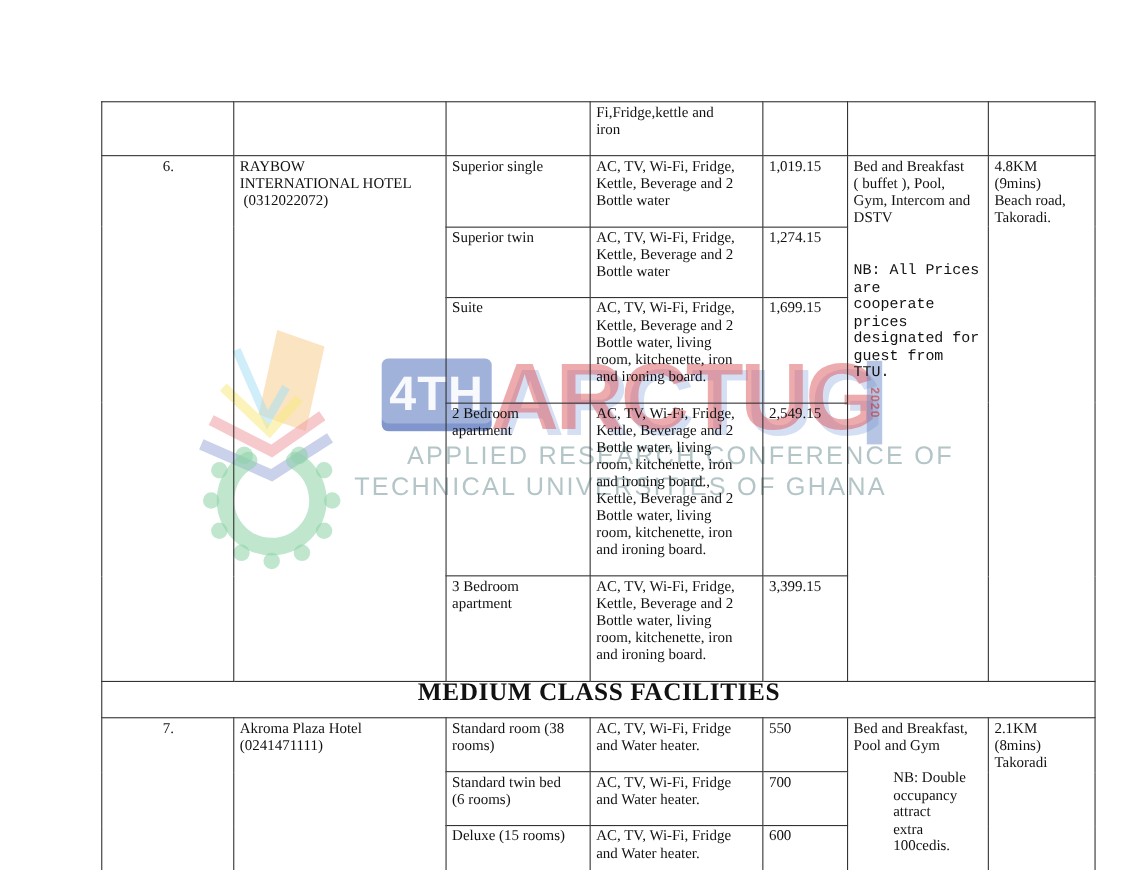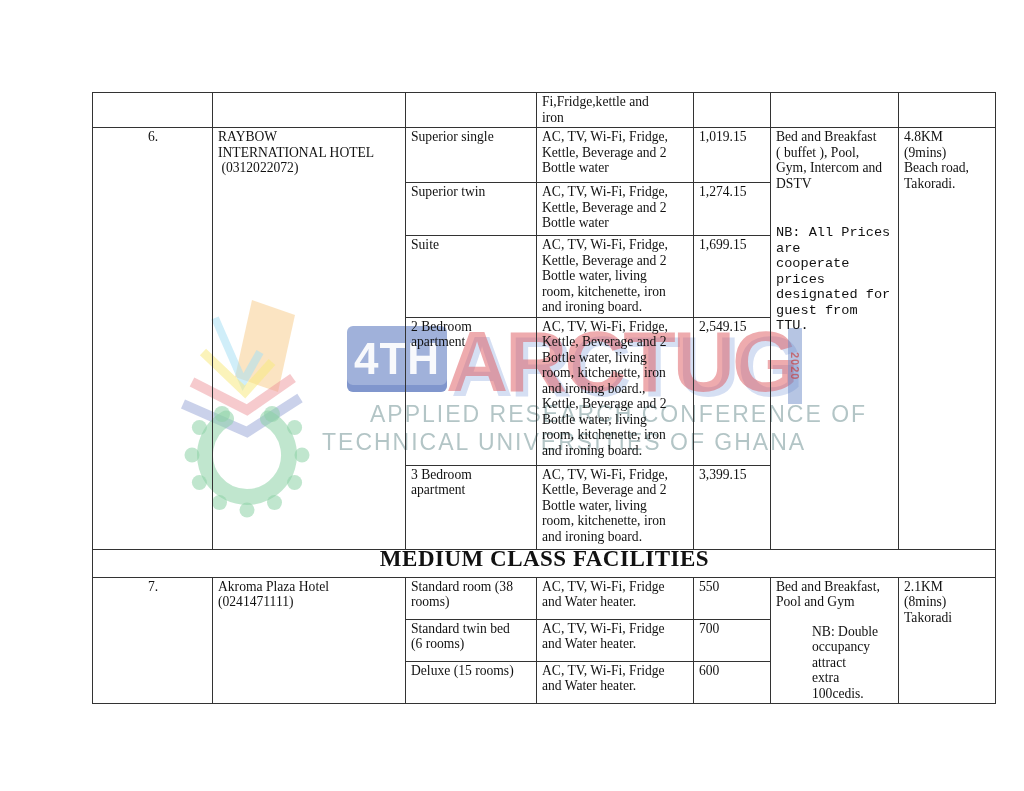--- a/index.html
+++ b/index.html
@@ -25,21 +25,21 @@
   .wm-tag1{position:absolute;left:370px;top:401px;font-family:"Liberation Sans",sans-serif;
            font-size:23px;letter-spacing:2px;color:rgba(128,158,160,.60);}
   .wm-tag2{position:absolute;left:322px;top:429px;font-family:Liberation Sans, sans-serif;
            font-size:23px;letter-spacing:2px;color:rgba(128,158,160,.60);}
   .wm-logo{position:absolute;left:160px;top:290px;}
 
   
   table.doc{position:absolute;left:92px;top:92px;width:903px;z-index:1;
             border-collapse:collapse;table-layout:fixed;background:transparent;
             font-size:13.6px;line-height:15.5px;}
-  table.doc td{border:1px solid #333;vertical-align:top;padding:1px 4px 2px 5px;
+  table.doc td{border:1px solid #333;vertical-align:top;padding:1px 4px 16px 5px;
                background:transparent;overflow:hidden;}
   .pre{white-space:pre-line;}
   td.num{text-align:center;}
   tr.h32{height:32px;} tr.h55{height:55px;} tr.h53{height:53px;} tr.h80{height:80px;}
   tr.h148{height:148px;} tr.h84{height:84px;} tr.h28{height:28px;}
   tr.h34{height:34px;}
   td.fac6{padding-top:72px;}
   td.dist6{padding-top:72px;}
   td.name7{padding-top:15px;margin-top:16px;}
   .note-gap-lg{margin-top:34px;font-family:Liberation Mono, monospace;}

